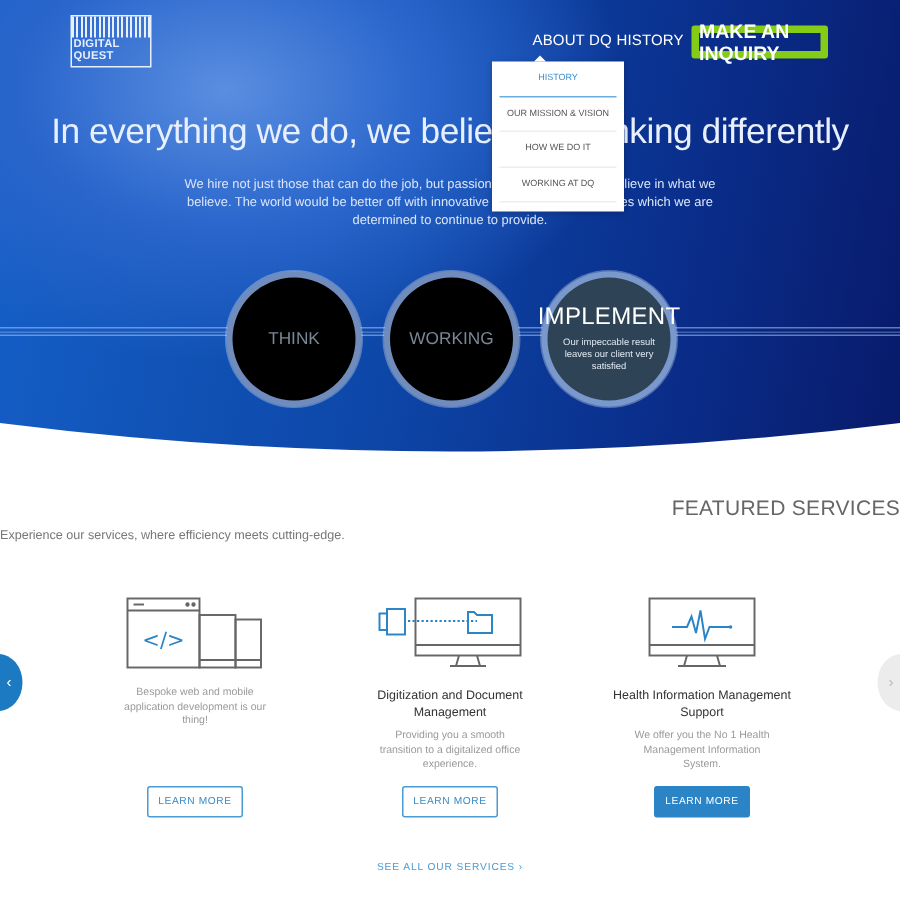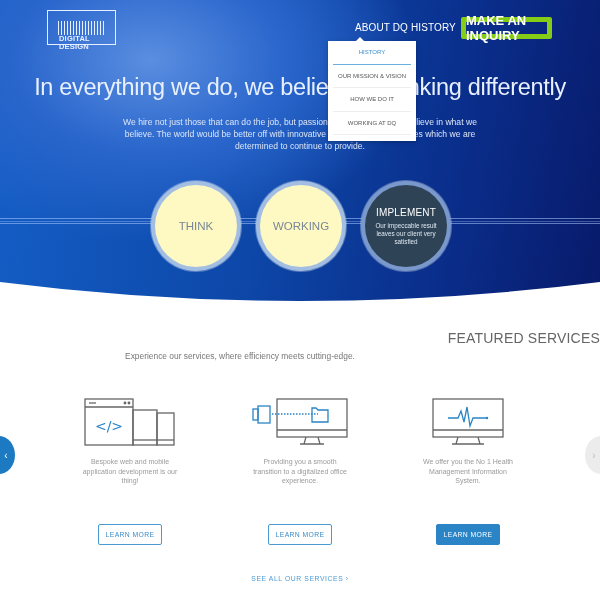--- a/index.html
+++ b/index.html
@@ -1,57 +1,57 @@
 <!DOCTYPE html>
 <html><head>
 <meta charset="utf-8">
 <style>
 *{box-sizing:border-box;margin:0;padding:0}
 body{width:600px;height:600px;overflow:hidden;background:#fff;font-family:"Liberation Sans","DejaVu Sans",sans-serif;position:relative}
 .hero{position:absolute;left:0;top:0;width:600px;height:310px;
  background:radial-gradient(ellipse 380px 260px at 150px 60px,#5a8ee0 0%,#2a66cc 35%,transparent 70%),
  linear-gradient(100deg,#1560c8 0%,#0d47a8 45%,#0a2d8a 75%,#081a6a 100%);
  clip-path:path('M0 0 L600 0 L600 282 Q300 320 0 282 Z');}
-.logo{position:absolute;left:47px;top:10px;width:69px;height:35px;border:1.5px solid #e8f0ff;padding:10px}
+.logo{position:absolute;left:47px;top:10px;width:54px;height:35px;border:1.5px solid #e8f0ff;padding:0}
 .logo .bars{height:14px;background:repeating-linear-gradient(90deg,#e8f0ff 0 1.2px,transparent 1.2px 3px)}
 .logo .t{color:#e8f0ff;font-weight:bold;font-size:7.5px;line-height:8px;letter-spacing:0.2px;text-align:left;padding-left:1px}
 .nav{position:absolute;top:22px;color:#fff;font-size:10px;font-weight:normal;letter-spacing:0.1px}
 .inq{position:absolute;left:461px;top:17px;width:91px;height:22px;border:5px solid #84cc16;border-radius:2px;color:#fff;font-size:13px;font-weight:bold;display:flex;align-items:center;justify-content:center}
 .dd{position:absolute;left:328px;top:41px;width:88px;height:100px;background:#fff;box-shadow:0 1px 4px rgba(0,0,0,.25)}
 .dd:before{content:"";position:absolute;left:28px;top:-4px;border-left:4px solid transparent;border-right:4px solid transparent;border-bottom:4px solid #fff}
 .dd .it{height:23.5px;margin:0 5px;display:flex;align-items:center;justify-content:center;font-size:6px;color:#555;border-bottom:1px solid #eee}
 .dd .it.act{color:#3a8fd0;border-bottom:1px solid #6aaee0}
 h1{position:absolute;left:0;width:600px;top:74px;text-align:center;color:#e8f0ff;font-weight:normal;font-size:23.5px;letter-spacing:-0.3px}
 .sub{position:absolute;left:110px;width:380px;top:116px;text-align:center;color:#dbe6f8;font-size:8.6px;line-height:12px}
 .line{position:absolute;left:0;width:600px;top:218px;height:6px;border-top:1px solid rgba(170,200,255,.55);border-bottom:1px solid rgba(170,200,255,.55)}
 .line:after{content:"";position:absolute;left:0;right:0;top:1.5px;height:1px;background:rgba(170,200,255,.35)}
-.circ{position:absolute;top:181px;width:90px;height:90px;border-radius:50%;background:#fef9c3;border:4px solid rgba(140,175,235,.8);box-shadow:0 0 0 1px rgba(255,255,255,.3);display:flex;flex-direction:column;align-items:center;justify-content:center;color:#7a8796;font-size:11.5px}
+.circ{position:absolute;top:181px;width:90px;height:90px;border-radius:50%;background:#000000;border:4px solid rgba(140,175,235,.8);box-shadow:0 0 0 1px rgba(255,255,255,.3);display:flex;flex-direction:column;align-items:center;justify-content:center;color:#7a8796;font-size:11.5px}
 .circ.dark{background:#2e4356;color:#fff}
-.circ .ct{font-size:10px;letter-spacing:0.2px}
+.circ .ct{font-size:16px;letter-spacing:0.2px}
 .circ .cd{font-size:6.3px;line-height:8px;text-align:center;margin-top:4px;color:#dfe8f2;width:70px}
 .fs{position:absolute;left:0;width:600px;top:330px;text-align:right;font-size:14px;color:#666;letter-spacing:0.2px}
-.fsub{position:absolute;left:0;width:480px;top:351px;text-align:center;font-size:8.4px;color:#777}
+.fsub{position:absolute;left:0;width:480px;top:351px;font-size:8.4px;color:#777}
 .card{position:absolute;top:398px;width:140px;text-align:center}
 .card .icon{height:52px;display:flex;justify-content:center;align-items:flex-start}
 .card .ttl{margin-top:8px;font-size:8.3px;color:#333;line-height:10.5px}
 .card .desc{margin-top:7px;font-size:7px;color:#9a9a9a;line-height:9.5px;padding:0 20px}
 .btn{position:absolute;width:64px;height:21px;border:1px solid #4a9ad4;border-radius:2px;color:#3a8cc8;font-size:6.8px;letter-spacing:0.4px;display:flex;align-items:center;justify-content:center;background:#fff}
 .btn.fill{background:#2a84c6;color:#fff;border-color:#2a84c6}
 .arrow{position:absolute;top:436px;width:32px;height:38px;border-radius:50%;display:flex;align-items:center;justify-content:center;font-size:10px}
 .seeall{position:absolute;left:0;width:600px;top:575px;text-align:center;color:#4a9ad4;font-size:6.8px;letter-spacing:0.6px}
 </style>
 </head>
 <body>
 
 <div class="hero"></div>
 
 <div class="logo">
  <div class="bars"></div>
  <div class="t">DIGITAL</div>
- <div class="t">DESIGN</div>
+ <div class="t">QUEST</div>
 </div>
 
 <div class="nav" style="left:355px">ABOUT DQ</div>
 <div class="nav" style="left:411px">HISTORY</div>
 <div class="inq">MAKE AN INQUIRY</div>
 
 <h1>In everything we do, we believe in thinking differently</h1>
 <div class="sub">We hire not just those that can do the job, but passionate people who also believe in what we believe. The world would be better off with innovative IT solutions and services which we are determined to continue to provide.</div>
 
 <div class="line"></div>
@@ -100,34 +100,36 @@
   <svg width="100" height="48" viewBox="0 0 100 48" fill="none" stroke-width="1.3">
    <rect x="27" y="1" width="70" height="38" stroke="#666"></rect>
         <line x1="27" y1="32" x2="97" y2="32" stroke="#666"></line>
    <path d="M56 39 L54 46 M68 39 L70 46 M50 46 L74 46" stroke="#666"></path>
    <rect x="8" y="8" width="12" height="17" stroke="#2a84c6"></rect>
         <rect x="3" y="11" width="5" height="11" stroke="#2a84c6"></rect>
    <line x1="22" y1="16" x2="68" y2="16" stroke="#2a84c6" stroke-dasharray="1.5 1.5"></line>
    <path d="M62 10 L66 10 L68 12 L78 12 L78 24 L62 24 Z" stroke="#2a84c6"></path>
   </svg>
  </div>
+ <div class="ttl">Digitization and Document Management</div>
  <div class="desc">Providing you a smooth transition to a digitalized office experience.</div>
 </div>
 <div class="btn" style="left:268px;top:524px">LEARN MORE</div>
 
 <div class="card" style="left:398px">
  <div class="icon">
   <svg width="72" height="48" viewBox="0 0 72 48" fill="none" stroke-width="1.3">
    <rect x="1" y="1" width="70" height="38" stroke="#666"></rect>
         <line x1="1" y1="32" x2="71" y2="32" stroke="#666"></line>
    <path d="M26 39 L24 46 M46 39 L48 46 M20 46 L52 46" stroke="#666"></path>
    <path d="M16 20 L26 20 L29 13 L32 24 L35 9 L38 28 L41 20 L54 20" stroke="#2a84c6"></path>
    <circle cx="55" cy="20" r="1.2" fill="#2a84c6" stroke="none"></circle>
   </svg>
  </div>
+ <div class="ttl">Health Information Management Support</div>
  <div class="desc">We offer you the No 1 Health Management Information System.</div>
 </div>
 <div class="btn fill" style="left:436px;top:524px">LEARN MORE</div>
 
 <div class="arrow" style="left:-17px;background:#1c7ac2;color:#fff;padding-left:14px">
     <span>‹</span>
   </div>
 <div class="arrow" style="left:585px;background:#ececec;color:#bbb;padding-right:14px">
     <span>›</span>
   </div>

